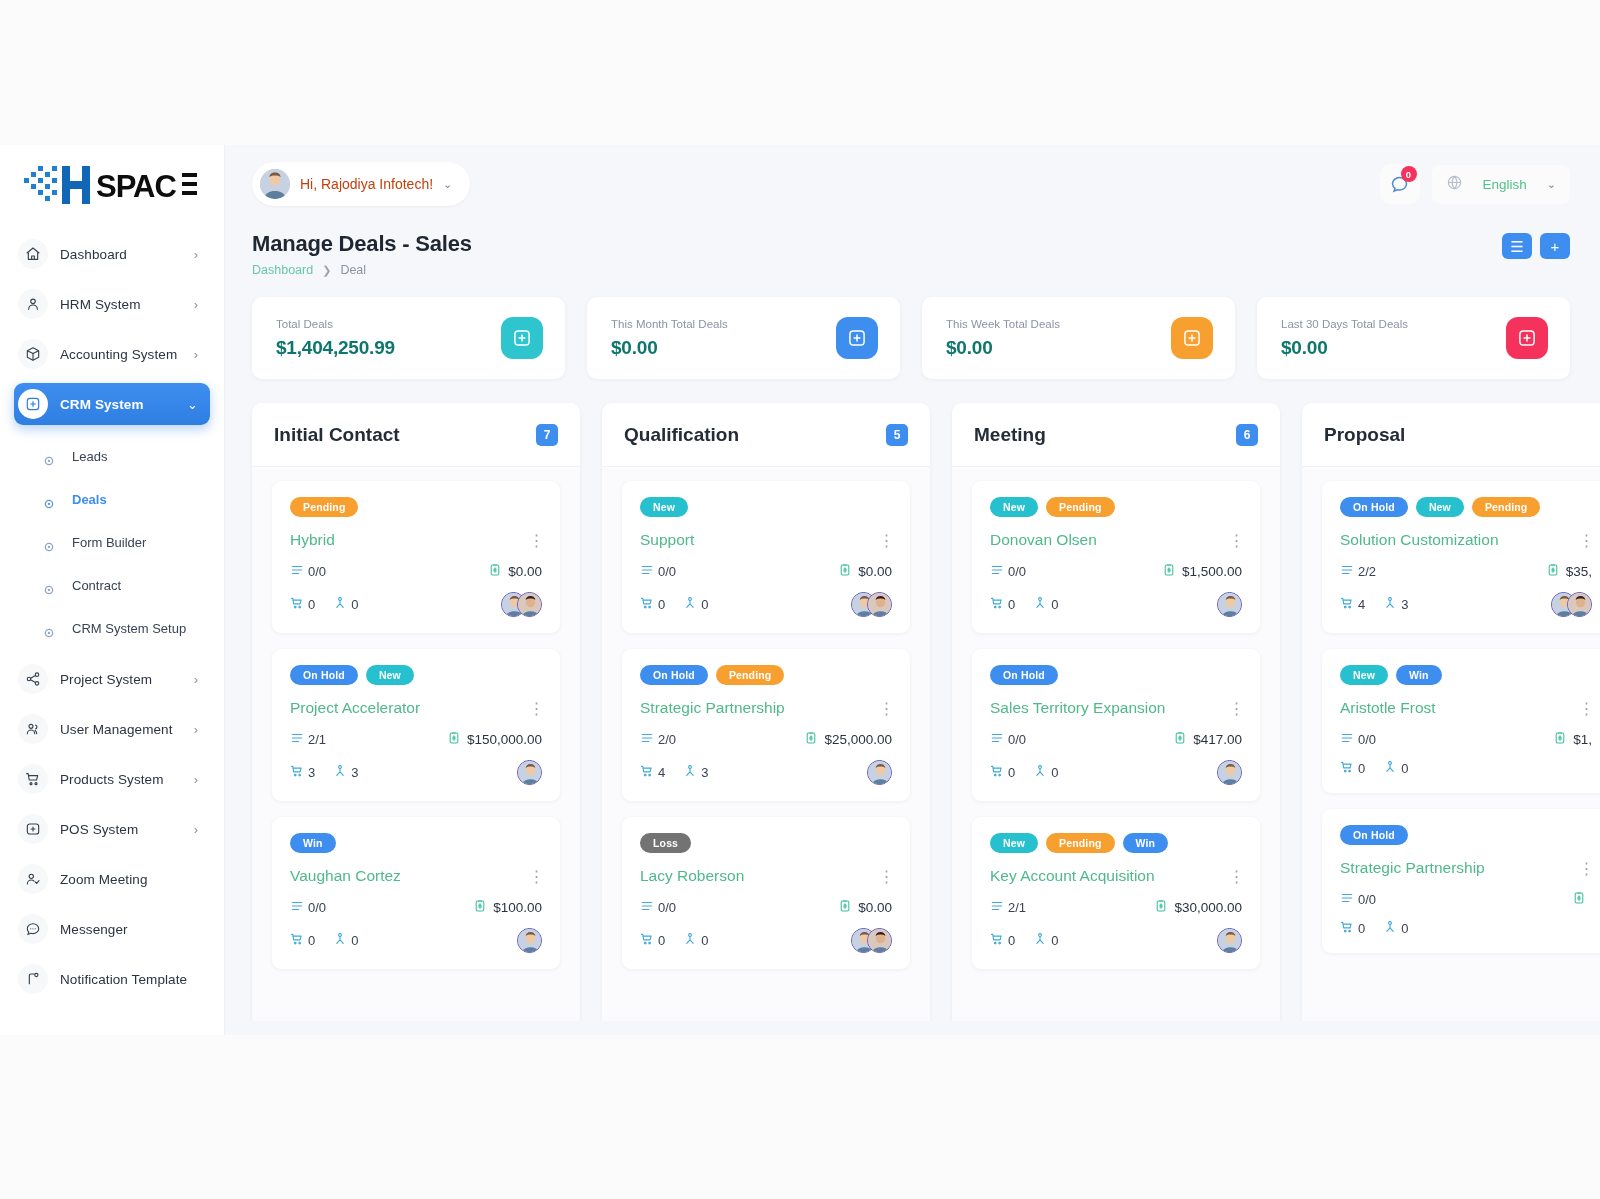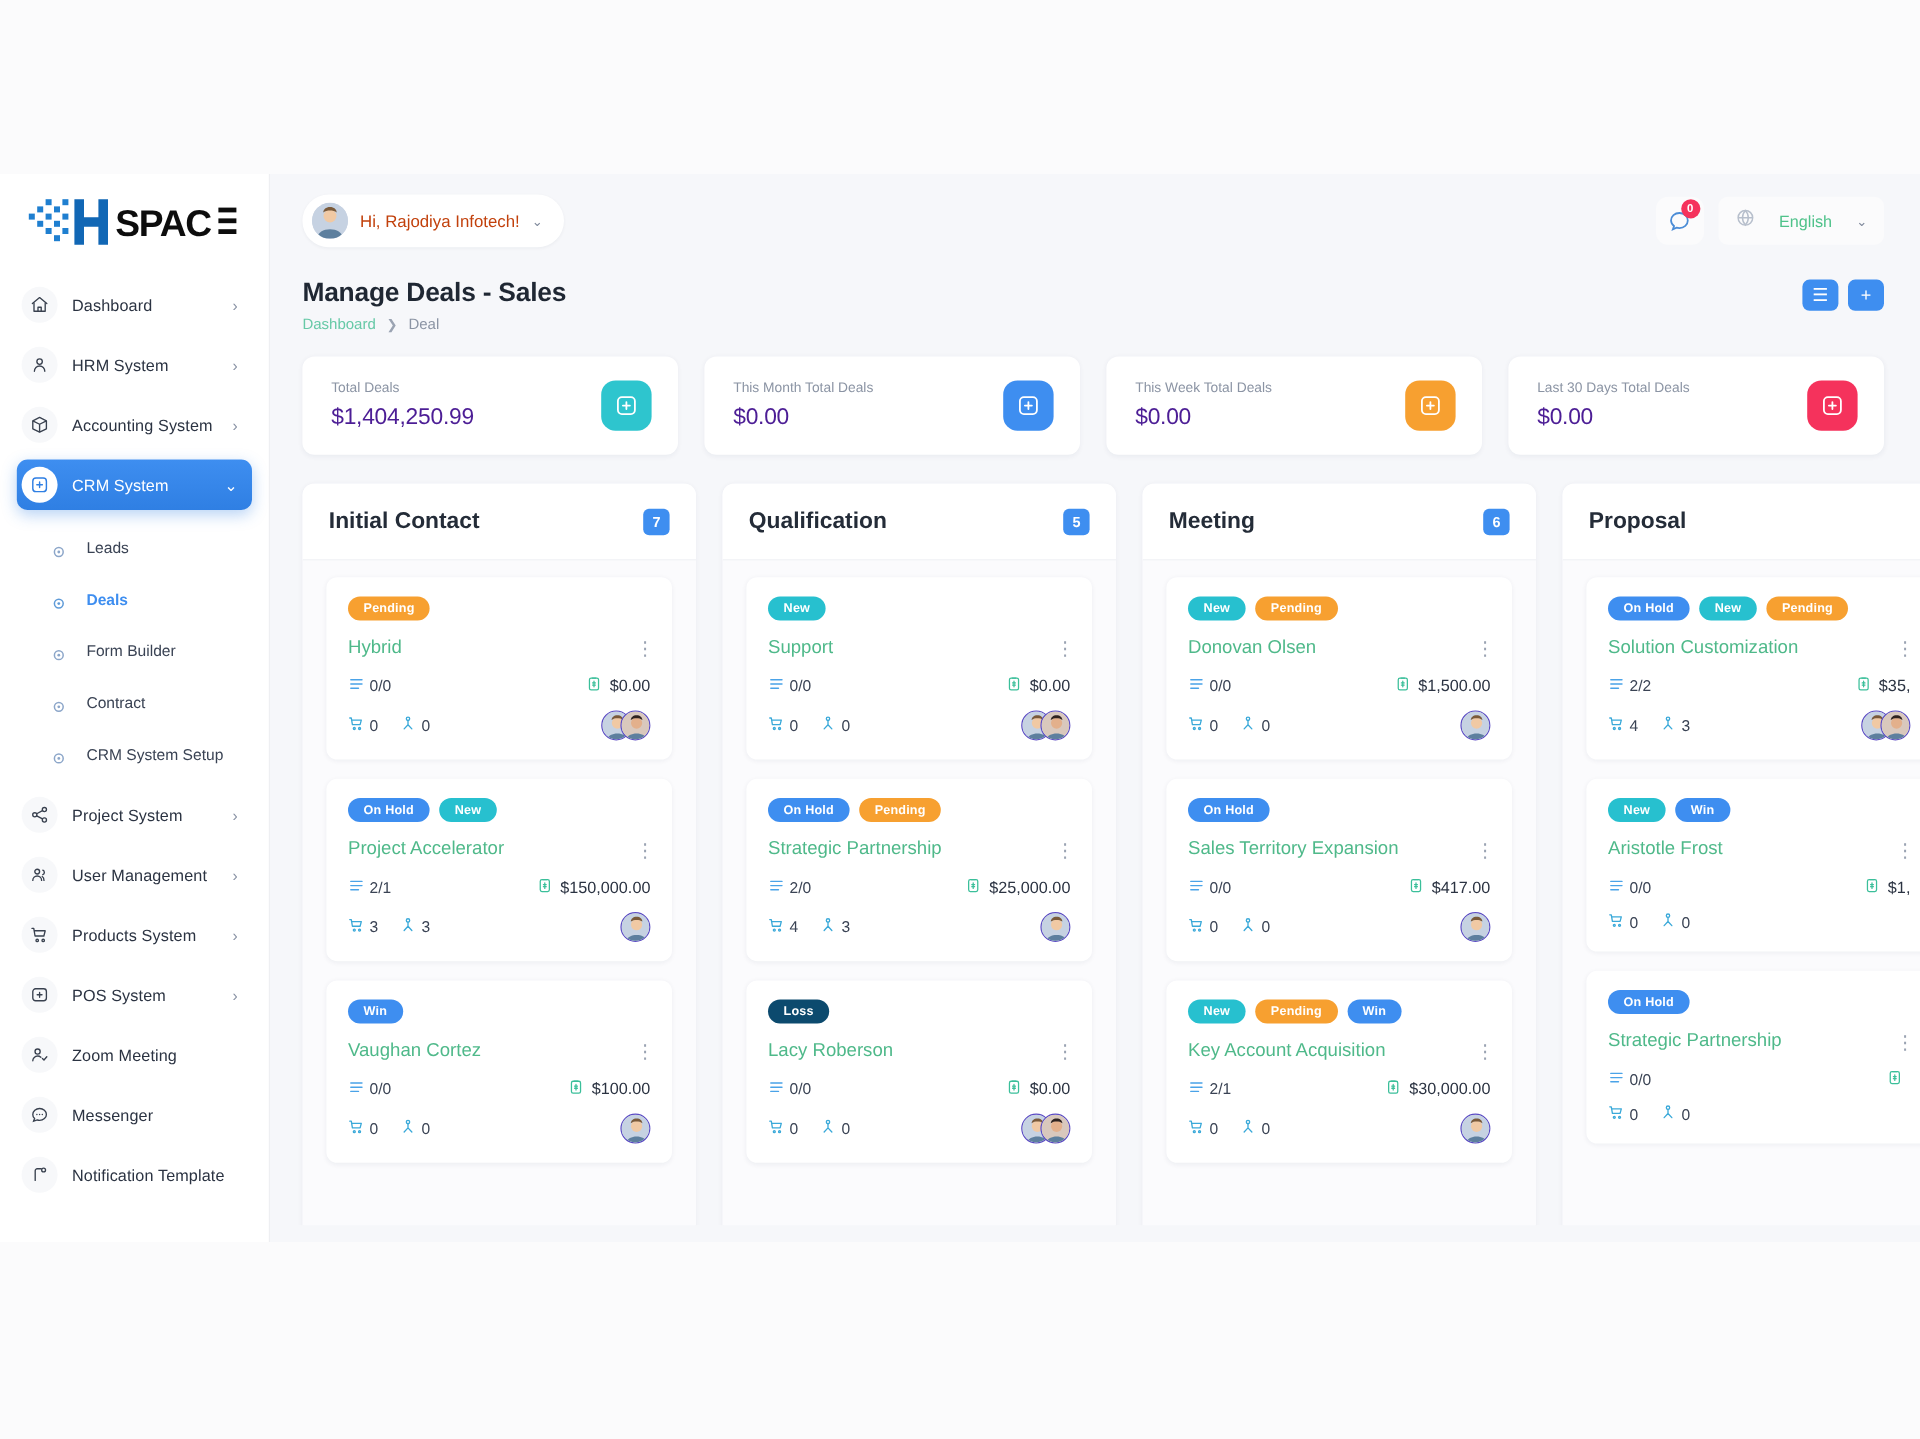--- a/index.html
+++ b/index.html
@@ -56,21 +56,21 @@
     font-size: 13.5px; color: #2b3342; font-weight: 500; letter-spacing: .1px;
     white-space: nowrap;
   }
   .nav-item .chev {
     position: absolute; right: 12px; color: #8a93a5; font-size: 13px; line-height: 1;
   }
   .nav-item.active {
     background: linear-gradient(180deg,#3e8ef0 0%, #2f7fe3 100%);
     box-shadow: 0 4px 12px rgba(47,127,227,.35);
   }
-  .nav-item.active .label { color: #fff; font-weight: 400; }
+  .nav-item.active .label { color: #fff; font-weight: 700; }
   .nav-item.active .chev { color: #fff; }
   .nav-item.active .icon-box { background: #ffffff; }
 
   .subnav { padding: 2px 14px 0 14px; }
   .sub-item {
     display: flex; align-items: center; height: 43px;
     padding-left: 34px; cursor: pointer; position: relative;
   }
   .sub-item .dot {
     position: absolute; left: 30px; top: 50%; transform: translateY(-50%);
@@ -135,21 +135,21 @@
   }
 
   
   .stats { display: flex; gap: 22px; padding: 20px 30px 0 28px; }
   .stat {
     flex: 1 1 0; background: #fff; border-radius: 10px;
     height: 82px; display: flex; align-items: center; justify-content: space-between;
     padding: 0 22px 0 24px; box-shadow: 0 1px 4px rgba(25,40,70,.05);
   }
   .stat .lab { font-size: 11.5px; color: #8b94a4; margin-bottom: 7px; }
-  .stat .val { font-size: 19px; font-weight: 400; color: #4c1d95; letter-spacing: -.2px; }
+  .stat .val { font-size: 19px; font-weight: 700; color: #0f766e; letter-spacing: -.2px; }
   .stat .ic {
     width: 42px; height: 42px; border-radius: 12px;
     display:flex; align-items:center; justify-content:center; flex: 0 0 42px;
   }
 
   
   .board {
     display: flex; gap: 22px; padding: 22px 0 0 28px; margin-top: 2px;
     height: 640px; overflow: hidden;
   }
@@ -179,21 +179,21 @@
   }
   .chips { display: flex; gap: 8px; flex-wrap: wrap; margin-bottom: 14px; }
   .chip {
     border-radius: 13px; padding: 4px 13px; color: #fff;
     font-size: 10.5px; font-weight: 600; letter-spacing: .15px; white-space: nowrap;
   }
   .chip.pending { background: #f7a030; }
   .chip.new     { background: #27c0cf; }
   .chip.onhold  { background: #3e8ef0; }
   .chip.win     { background: #3e8ef0; }
-  .chip.loss    { background: #0c4a6e; }
+  .chip.loss    { background: #737373; }
 
   .card-title {
     font-size: 15.5px; font-weight: 500; color: #4fb98a; margin-bottom: 14px;
     padding-right: 22px;
   }
   .kebab {
     position: absolute; right: 16px; top: 50px; color: #9aa3b2;
     font-size: 16px; line-height: 1; letter-spacing: 0; cursor: pointer;
     writing-mode: vertical-rl; text-orientation: upright;
   }

